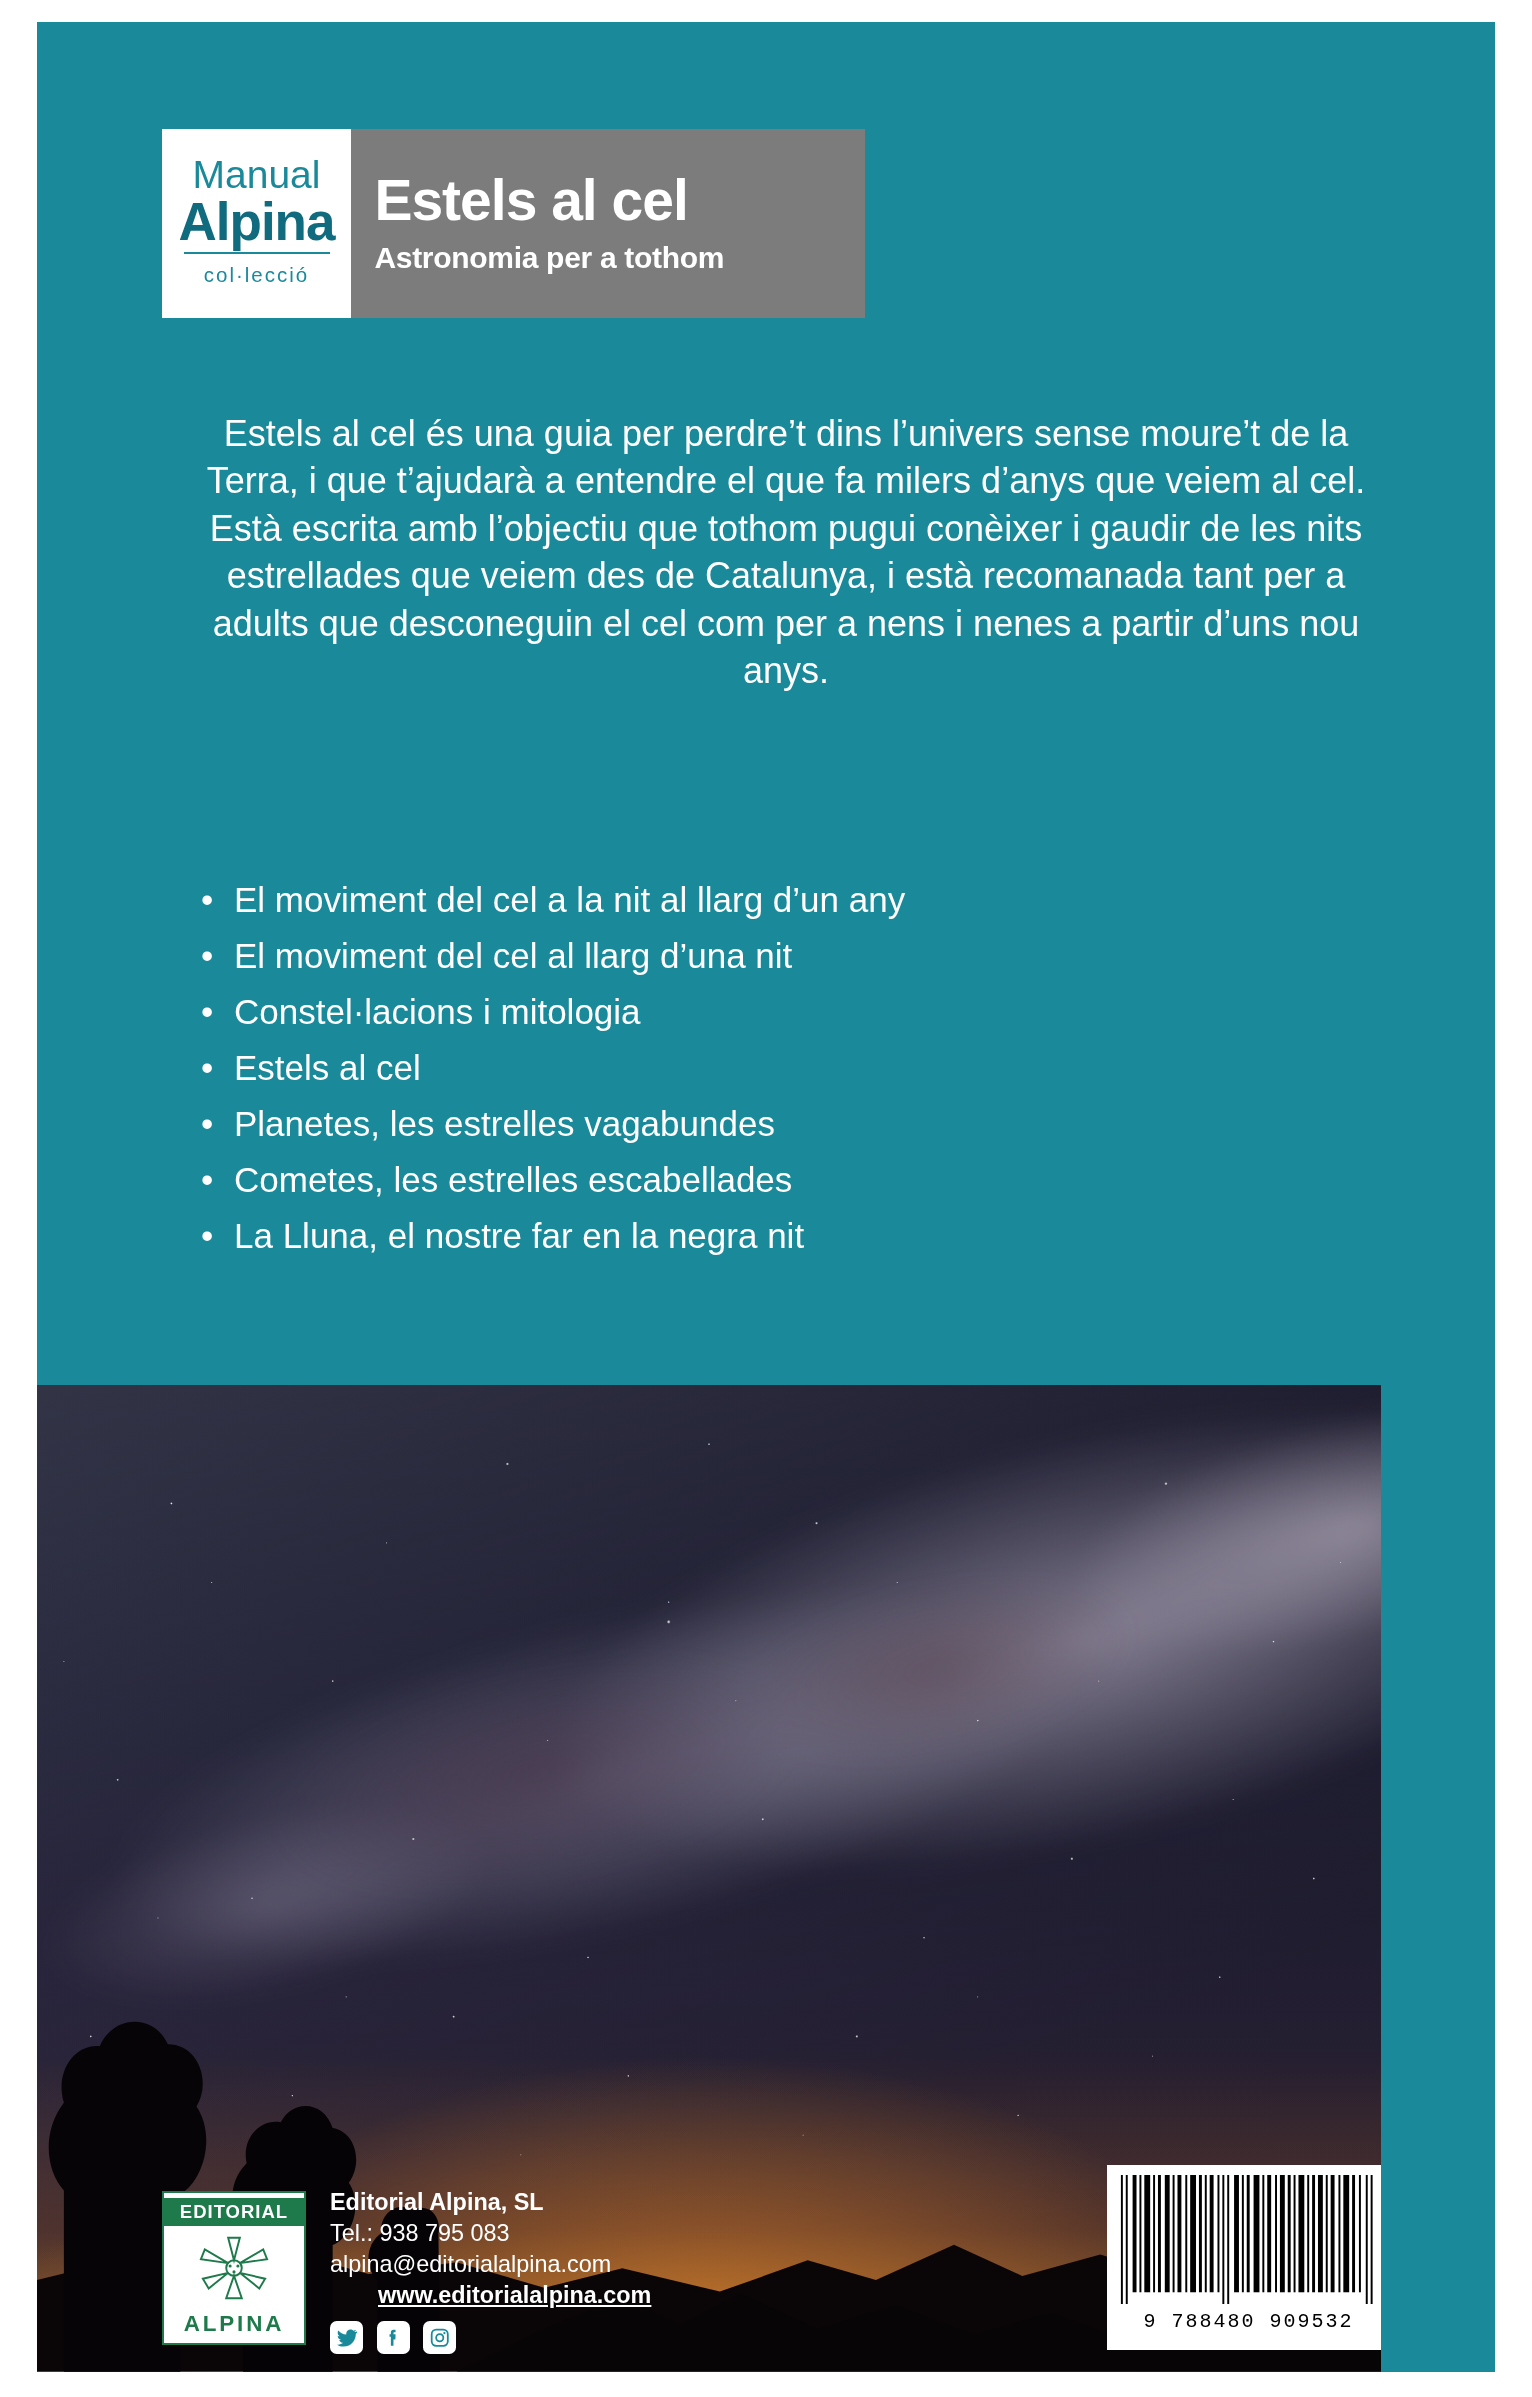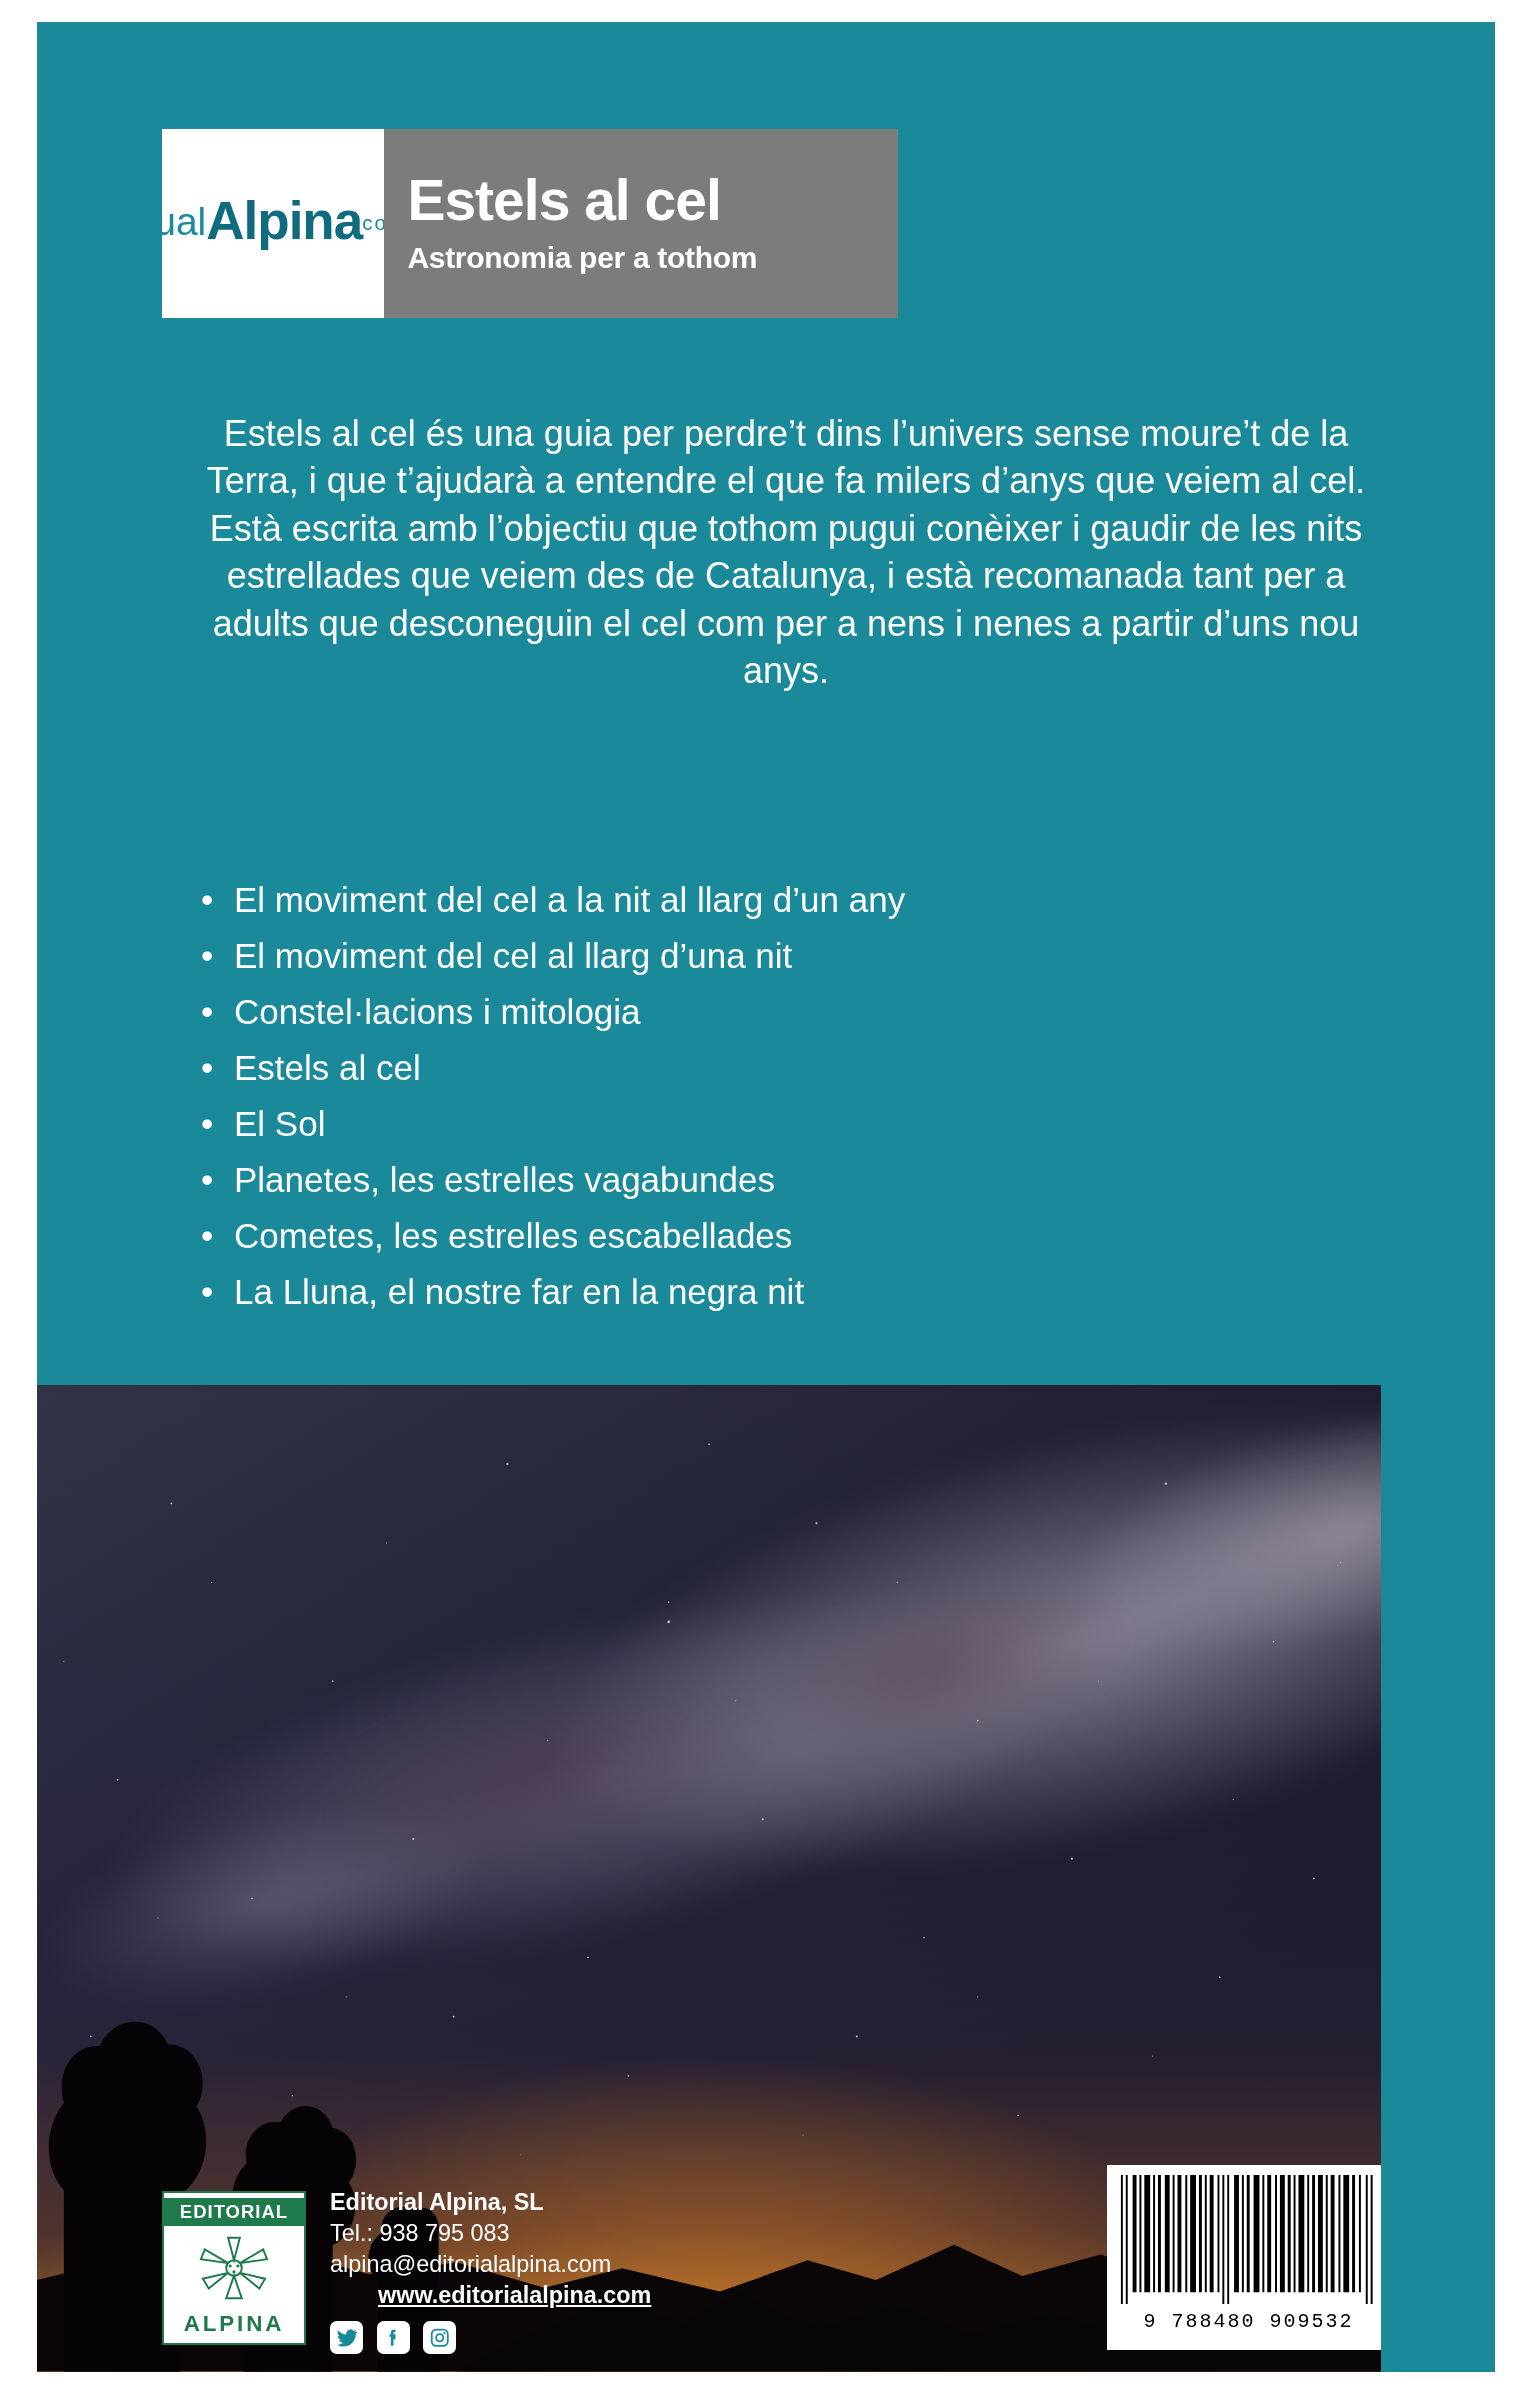--- a/index.html
+++ b/index.html
@@ -30,23 +30,24 @@
   
   .header {
     position: absolute;
     left: 125px;
     top: 107px;
     display: flex;
     align-items: stretch;
     height: 189px;
   }
   .brandbox {
-    width: 222px;
+    width: 189px;
     background: #ffffff;
     display: flex;
+    flex-direction: column;
     justify-content: center;
     align-items: center;
     padding: 5.9px 0 9.8px 0;
     box-sizing: border-box;
   }
   .brand-manual {
     font-size: 39px;
     color: #1a8a9b;
     letter-spacing: 0px;
     line-height: 1;
@@ -378,21 +379,20 @@
     <div class="blurb">
       <p>Estels al cel és una guia per perdre’t dins l’univers sense moure’t de la Terra, i que t’ajudarà a entendre el que fa milers d’anys que veiem al cel.</p>
       <p>Està escrita amb l’objectiu que tothom pugui conèixer i gaudir de les nits estrellades que veiem des de Catalunya, i està recomanada tant per a adults que desconeguin el cel com per a nens i nenes a partir d’uns nou anys.</p>
     </div>
 
     <ul class="bullets">
       <li>El moviment del cel a la nit al llarg d’un any</li>
       <li>El moviment del cel al llarg d’una nit</li>
       <li>Constel·lacions i mitologia</li>
       <li>Estels al cel</li>
-      <li>El Sol</li>
       <li>Planetes, les estrelles vagabundes</li>
       <li>Cometes, les estrelles escabellades</li>
       <li>La Lluna, el nostre far en la negra nit</li>
     </ul>
 
     <div class="photo">
       <div class="sky"></div>
       <div class="milkyway"></div>
       <div class="dust"></div>
       <div class="stars"></div>

